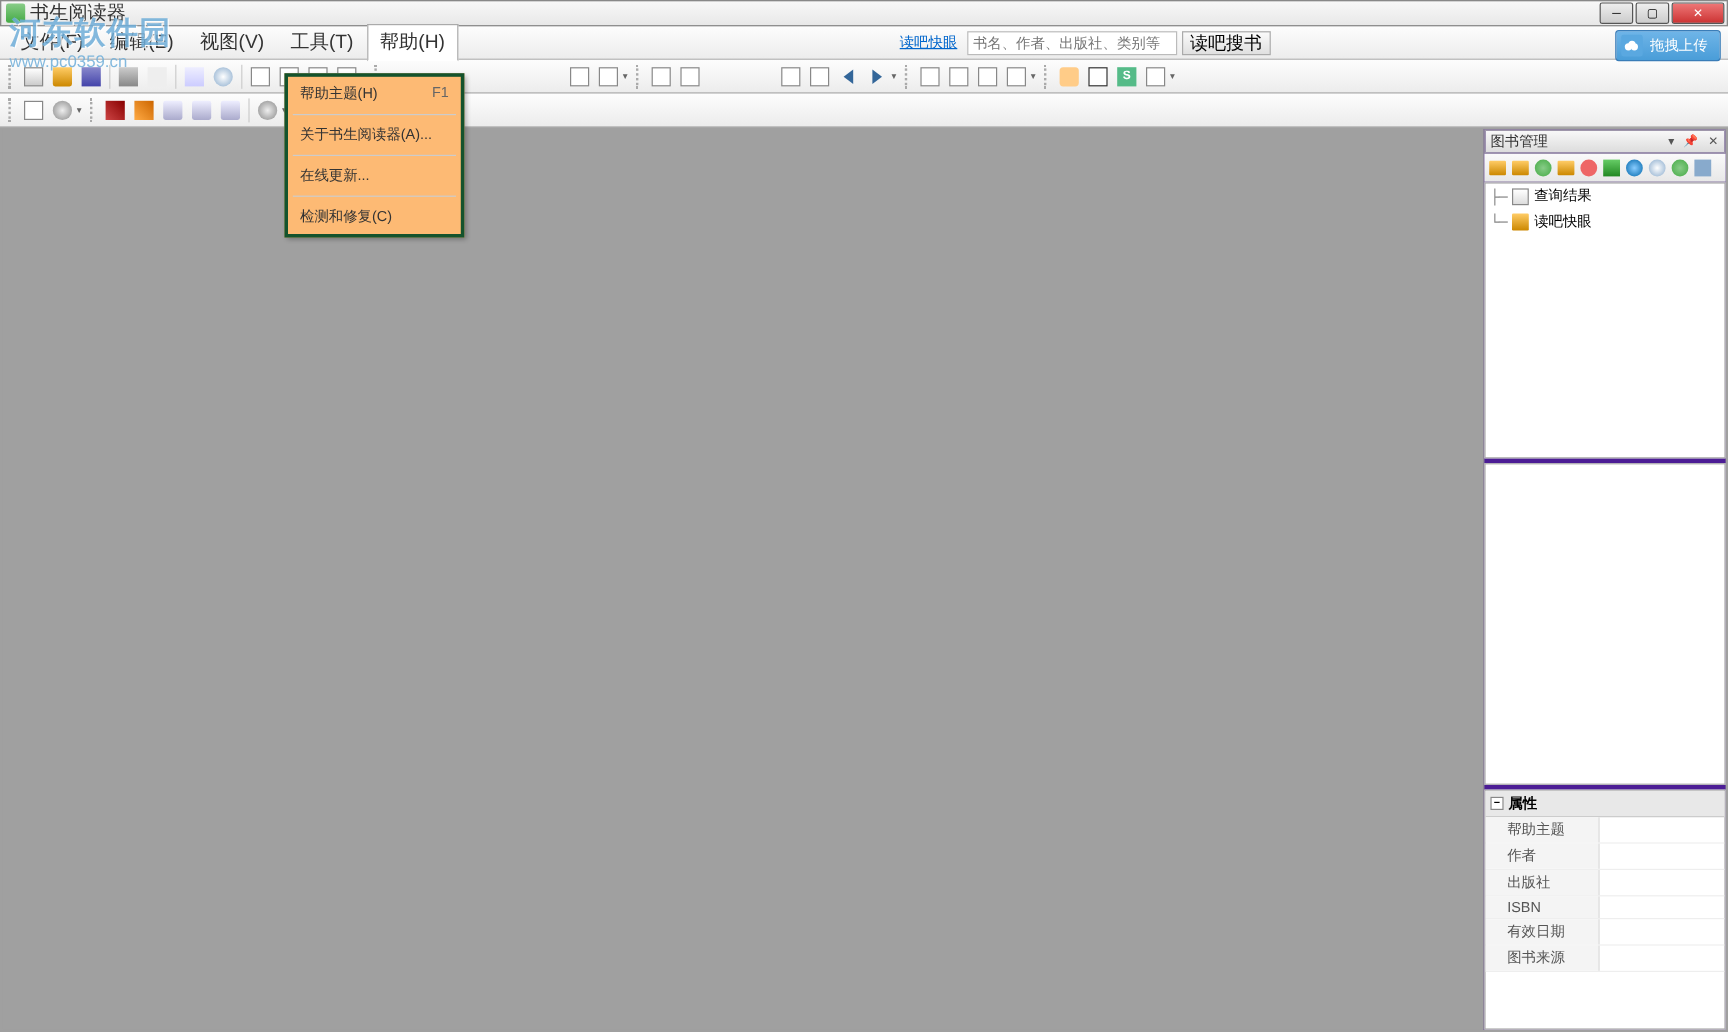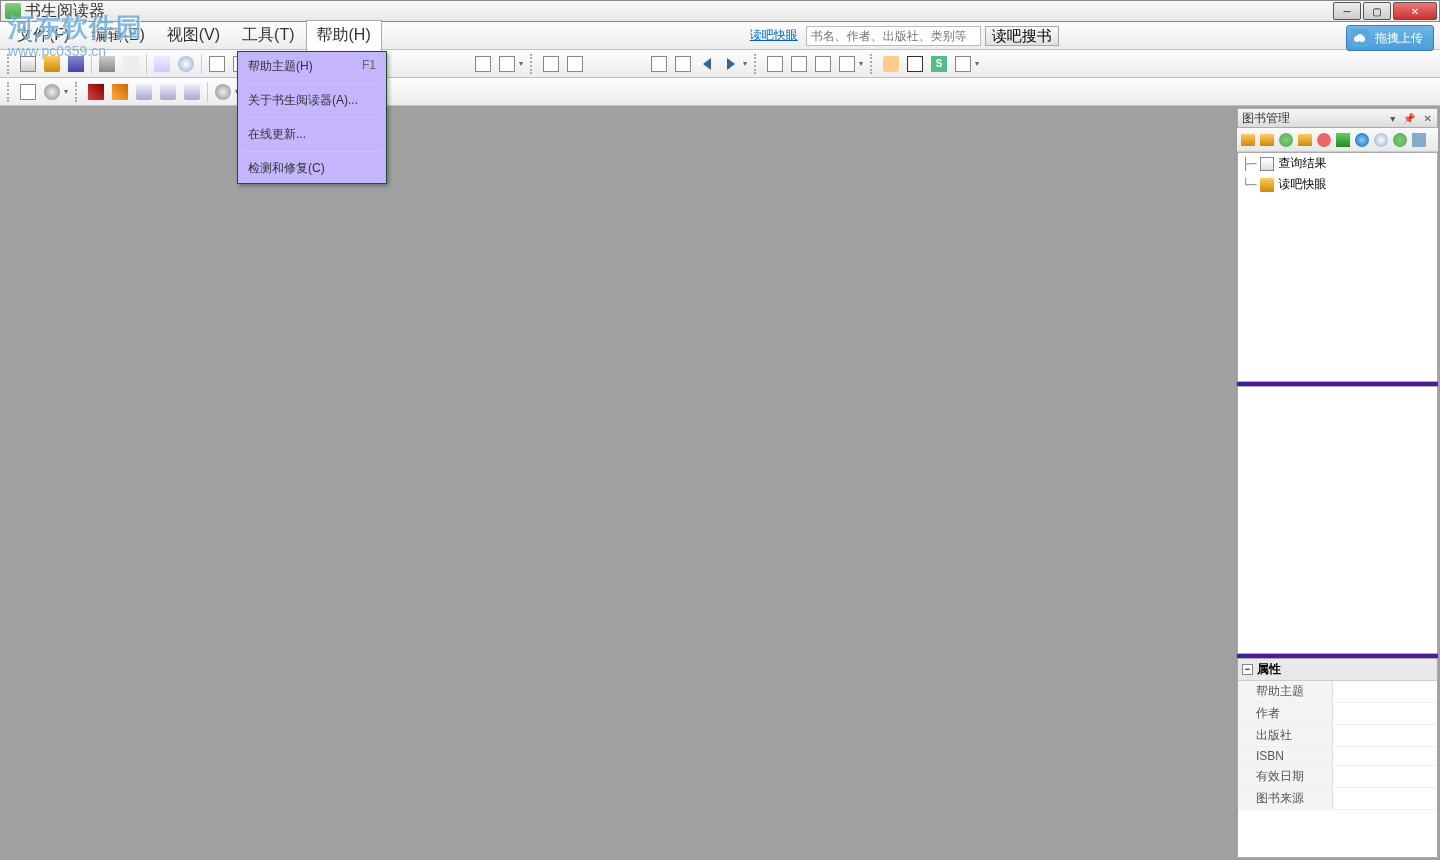--- a/index.html
+++ b/index.html
@@ -24,21 +24,21 @@
 .menubar { height: 28px; background: linear-gradient(#fdfdfd,#ececec); border-bottom: 1px solid #c0c0c0; display: flex; align-items: center; padding: 0 6px; position: relative; }
 .menu-item { padding: 4px 10px; font-size: 16px; color: #333; cursor: pointer; border: 1px solid transparent; }
 .menu-item.active { background: #fff; border: 1px solid #aaa; border-bottom: 1px solid #fff; position: relative; z-index: 50; }
 .menu-link { color: #0066cc; text-decoration: underline; font-size: 12px; margin: 0 8px; cursor: pointer; }
 .search-box { width: 175px; height: 20px; border: 1px solid #bbb; font-size: 12px; padding: 0 4px; color: #999; background: #fff; }
 .search-btn { height: 20px; padding: 0 6px; border: 1px solid #aaa; background: linear-gradient(#fafafa,#e0e0e0); font-size: 15px; margin-left: 4px; cursor: pointer; }
 .upload-btn { position: absolute; right: 6px; top: 3px; height: 26px; padding: 0 10px 0 4px; background: linear-gradient(#6fb5e8,#4a9dd8); border: 1px solid #3a7db8; border-radius: 3px; color: #fff; font-size: 12px; display: flex; align-items: center; gap: 6px; cursor: pointer; }
 .upload-icon-box { width: 18px; height: 18px; background: #5aa8e0; border-radius: 2px; display: flex; align-items: center; justify-content: center; }
 
 
-.dropdown { position: absolute; top: 51px; left: 237px; width: 150px; background: #c4b5fd; border: 1px solid #14532d; box-shadow: 2px 2px 4px rgba(0,0,0,0.3); z-index: 100; }
+.dropdown { position: absolute; top: 61px; left: 237px; width: 150px; background: #fdba74; border: 3px solid #14532d; box-shadow: 2px 2px 4px rgba(0,0,0,0.3); z-index: 100; }
 .dropdown-item { padding: 6px 10px; font-size: 12px; color: #333; display: flex; justify-content: space-between; cursor: pointer; }
 .dropdown-sep { height: 1px; background: #ccc; margin: 2px 4px; }
 .dropdown-shortcut { color: #666; }
 
 
 .toolbar-row { height: 28px; background: linear-gradient(#fdfdfd,#ececec); border-bottom: 1px solid #c0c0c0; display: flex; align-items: center; padding: 0 4px; }
 .tb-grip { width: 6px; height: 20px; border-left: 2px dotted #aaa; margin: 0 3px; }
 .tb-btn { width: 22px; height: 22px; display: flex; align-items: center; justify-content: center; margin: 0 1px; cursor: pointer; border-radius: 2px; }
 .tb-sep { width: 1px; height: 20px; background: #ccc; margin: 0 3px; }
 .tb-drop { width: 8px; font-size: 8px; color: #666; cursor: pointer; }

